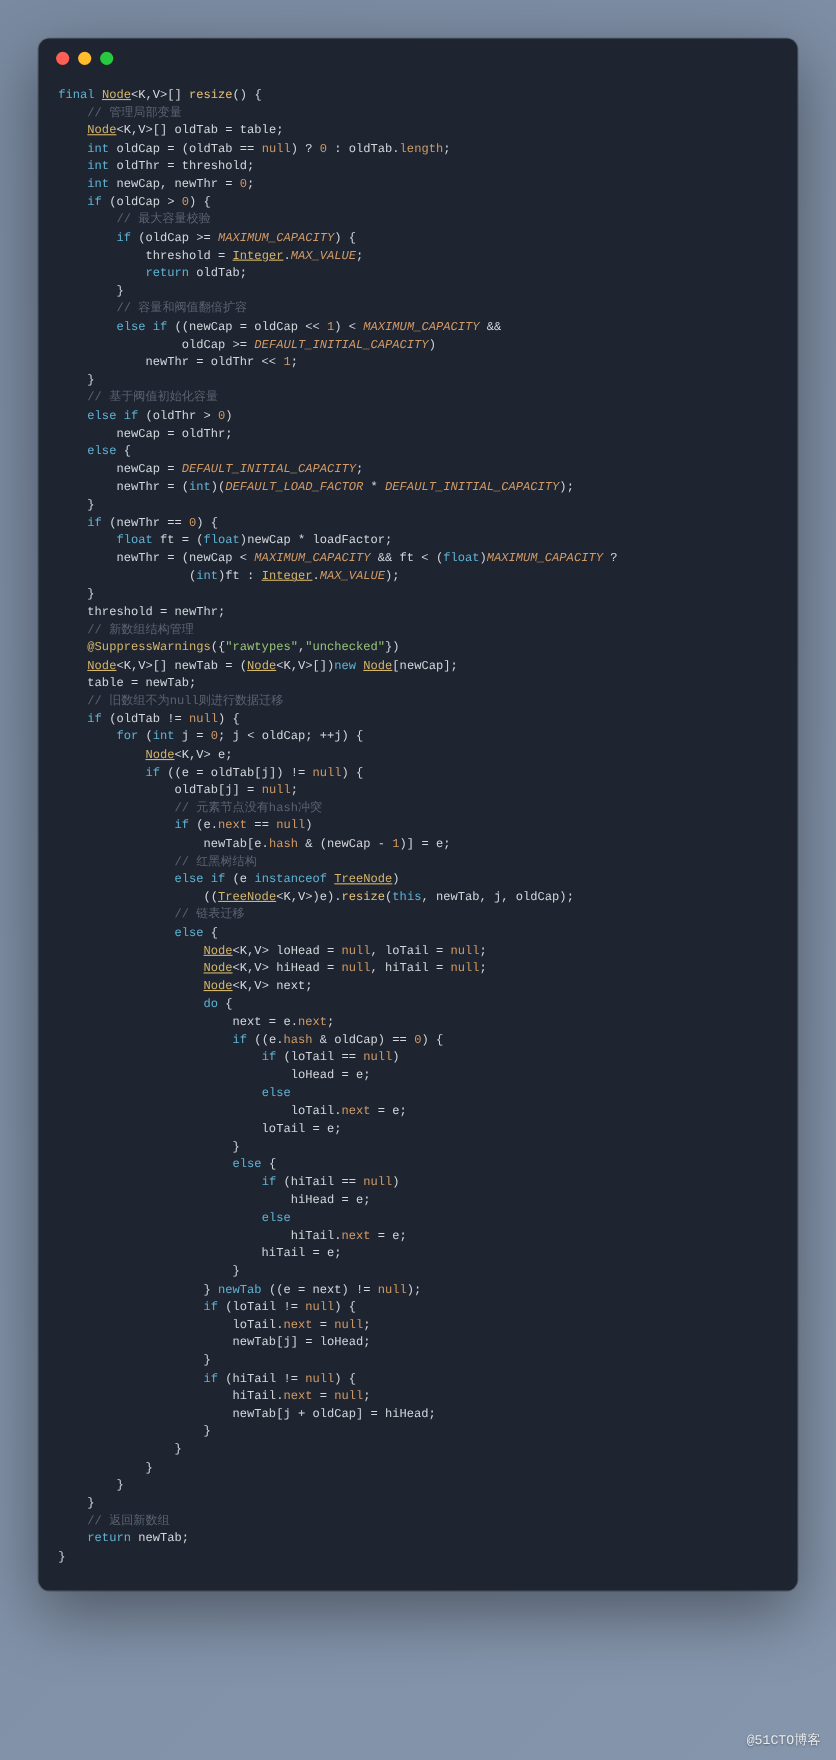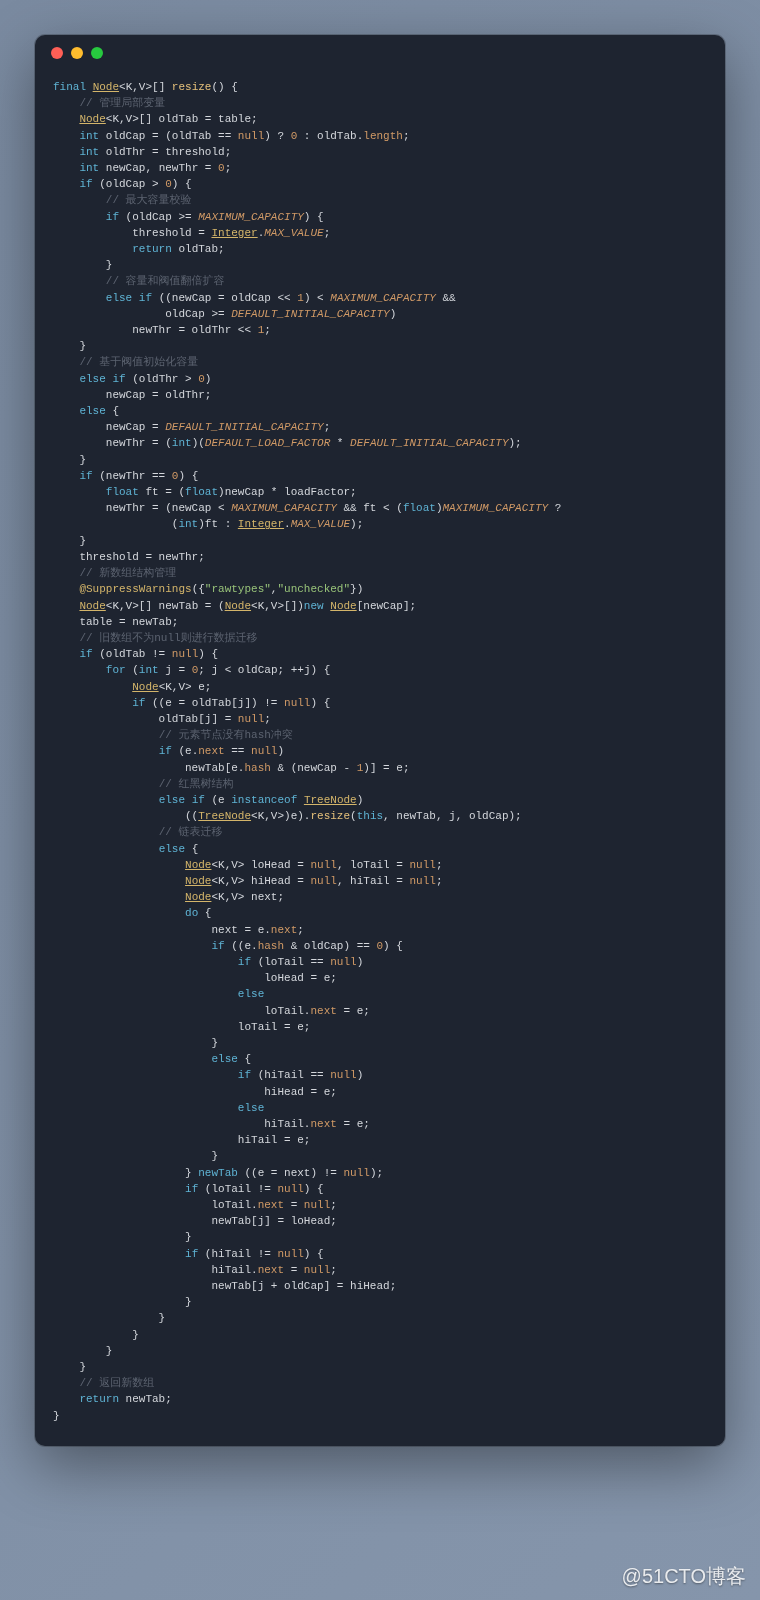--- a/index.html
+++ b/index.html
@@ -42,22 +42,22 @@
   .null { color: #d19a66; }     
   .str { color: #98c379; }      
   .cmt { color: #5c6370; } 
   .ann { color: #d4b56a; }      
   .member { color: #d19a66; margin-top: 30px; }   
   .const { color: #d19a66; font-style: italic; }
   .watermark {
     position: absolute;
     bottom: 10px;
     right: 14px;
-    font-family: Liberation Sans, sans-serif;
-    font-size: 20px;
+    font-family: Liberation Mono, monospace;
+    font-size: 12px;
     color: rgba(255,255,255,0.85);
     text-shadow: 0 1px 2px rgba(0,0,0,0.4);
   }
 </style>
 </head>
 <body>
 
 <div class="window">
   <div class="titlebar">
     <div class="dot red"></div>

